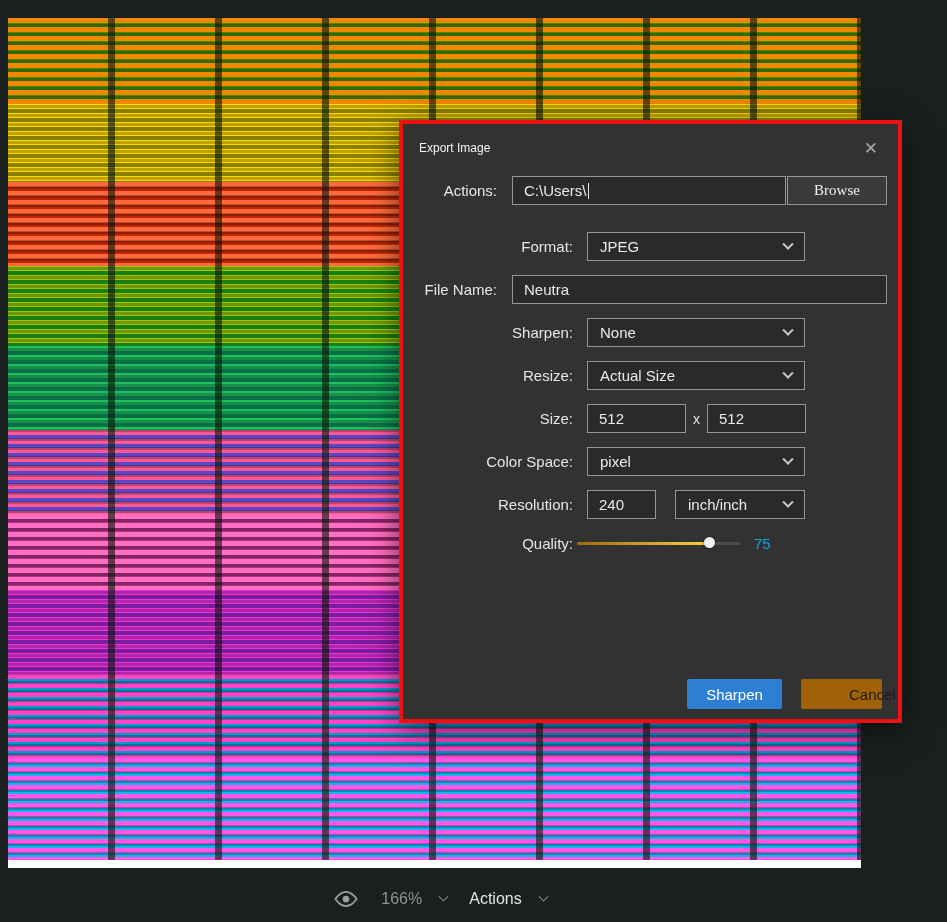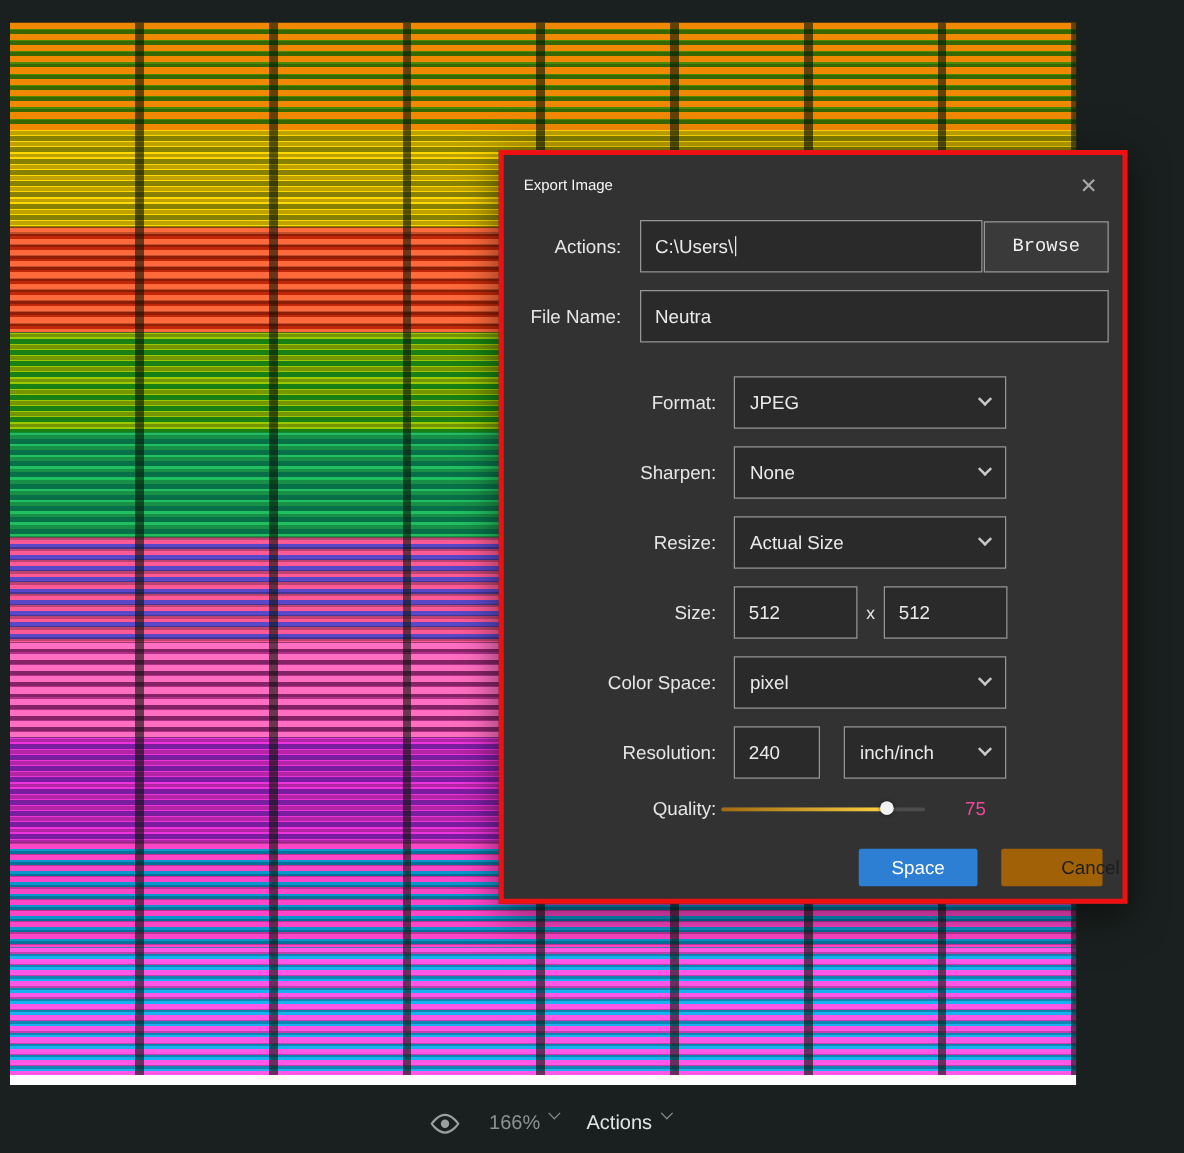--- a/index.html
+++ b/index.html
@@ -56,31 +56,31 @@
     color:#a8a8a8;font-size:17px;line-height:1;cursor:pointer;padding:2px 4px;
   }
   .form{padding-top:10px;}
   .row{display:flex;align-items:center;margin-bottom:14px;padding-right:10px;}
   .lbl{font-size:15px;color:#e6e6e6;text-align:right;flex:none;}
   .lblA{width:94px;margin-right:15px;}
   .lblB{width:170px;margin-right:14px;}
   .gap-top{margin-top:27px;}
 
   .field,.dd,.numfield{
-    height:42px;background:#2a2a2a;border:1px solid #969696;
+    height:29px;background:#2a2a2a;border:1px solid #969696;
     color:#eaeaea;font-size:15px;display:flex;align-items:center;
   }
   .field{padding:0 11px;}
   .loc-field{width:274px;}
   .name-field{width:375px;}
   .caret{display:inline-block;width:1px;height:16px;background:#e8e8e8;margin-left:1px;}
   .browse-btn{
-    width:100px;height:41px;margin-left:1px;
+    width:100px;height:29px;margin-left:1px;
     background:#3a3a3a;border:1px solid #969696;color:#f0f0f0;
-    font-size:15px;font-family:Liberation Mono, monospace;cursor:pointer;
+    font-size:15px;font-family:Liberation Serif, serif;cursor:pointer;
   }
   .dd{width:218px;justify-content:space-between;padding:0 12px;cursor:pointer;}
   .dd .chev{
     width:8px;height:8px;border-right:2px solid #c8c8c8;border-bottom:2px solid #c8c8c8;
     transform:rotate(45deg) translate(-2px,-2px);flex:none;
   }
   .dd-unit{width:130px;}
   input.numfield{
     padding:0 11px;font-family:inherit;font-size:15px;outline:none;
   }
@@ -91,34 +91,34 @@
   
   .q-lbl{margin-right:4px;}
   .slider{position:relative;width:163px;height:20px;flex:none;cursor:pointer;}
   .slider .track{position:absolute;left:0;right:0;top:9px;height:3px;background:#4c4c4c;border-radius:2px;}
   .slider .fill{position:absolute;left:0;top:9px;height:3px;border-radius:2px;
     background:linear-gradient(90deg,#a06a10,#ffcf40);}
   .slider .thumb{
     position:absolute;top:4px;width:11px;height:11px;border-radius:50%;
     background:#f2f2f2;transform:translateX(-5px);box-shadow:0 0 3px rgba(0,0,0,.6);
   }
-  .q-value{margin-left:32px;font-size:15px;color:#ec4899;}
+  .q-value{margin-left:14px;font-size:15px;color:#0ea5e9;}
 
   
   .btn-row{position:absolute;right:16px;bottom:10px;display:flex;gap:19px;}
   .btn{height:30px;border:none;font-size:15px;font-family:inherit;cursor:pointer;border-radius:2px;}
   .btn-export{width:95px;background:var(--export-blue);color:#ffffff;}
   .btn-cancel{width:81px;background:#a16207;color:#1c1c1c;padding-left:48px;}
 
   
   .toolbar{
     position:absolute;left:0;bottom:0;width:880px;height:46px;
     display:flex;align-items:center;justify-content:center;gap:22px;
   }
-  .tb-item{display:flex;align-items:flex-start;gap:8px;cursor:pointer;}
+  .tb-item{display:flex;align-items:center;gap:18px;cursor:pointer;}
   .zoom-text{color:#8d9291;font-size:16px;}
   .actions-text{color:#e2e6e5;font-size:16px;}
   .chev-sm{
     width:7px;height:7px;border-right:1.6px solid #8d9291;border-bottom:1.6px solid #8d9291;
     transform:rotate(45deg) translate(-2px,-2px);
   }
 </style>
 </head>
 <body>
 
@@ -152,32 +152,32 @@
 
       <div class="row">
         <span class="lbl lblA">Actions:</span>
         <div class="field loc-field">
           <span>C:\Users\</span>
             <span class="caret"></span>
         </div>
         <button class="browse-btn">Browse</button>
       </div>
 
+      <div class="row gap-top">
+        <span class="lbl lblB">Format:</span>
+        <div class="dd">
+          <span>JPEG</span>
+          <span class="chev"></span>
+        </div>
+      </div>
+
       <div class="row">
         <span class="lbl lblA">File Name:</span>
         <div class="field name-field">
           <span>Neutra</span>
-        </div>
-      </div>
-
-      <div class="row gap-top">
-        <span class="lbl lblB">Format:</span>
-        <div class="dd">
-          <span>JPEG</span>
-          <span class="chev"></span>
         </div>
       </div>
 
       <div class="row">
         <span class="lbl lblB">Sharpen:</span>
         <div class="dd">
           <span>None</span>
           <span class="chev"></span>
         </div>
       </div>
@@ -220,21 +220,21 @@
           <div class="track"></div>
           <div class="fill" style="width:81%"></div>
           <div class="thumb" style="left:81%"></div>
         </div>
         <span class="q-value">75</span>
       </div>
 
     </div>
 
     <div class="btn-row">
-      <button class="btn btn-export">Space</button>
+      <button class="btn btn-export">Sharpen</button>
       <button class="btn btn-cancel">Cancel</button>
     </div>
   </div>
 
   <div class="toolbar">
     <span class="tb-item">
       <svg width="26" height="18" viewBox="0 0 24 16">
         <path d="M12 1.5 C6.5 1.5 2.2 8 2.2 8 C2.2 8 6.5 14.5 12 14.5 C17.5 14.5 21.8 8 21.8 8 C21.8 8 17.5 1.5 12 1.5 Z" fill="none" stroke="#9aa09f" stroke-width="1.6"></path>
         <circle cx="12" cy="8" r="3.1" fill="#9aa09f"></circle>
       </svg>

